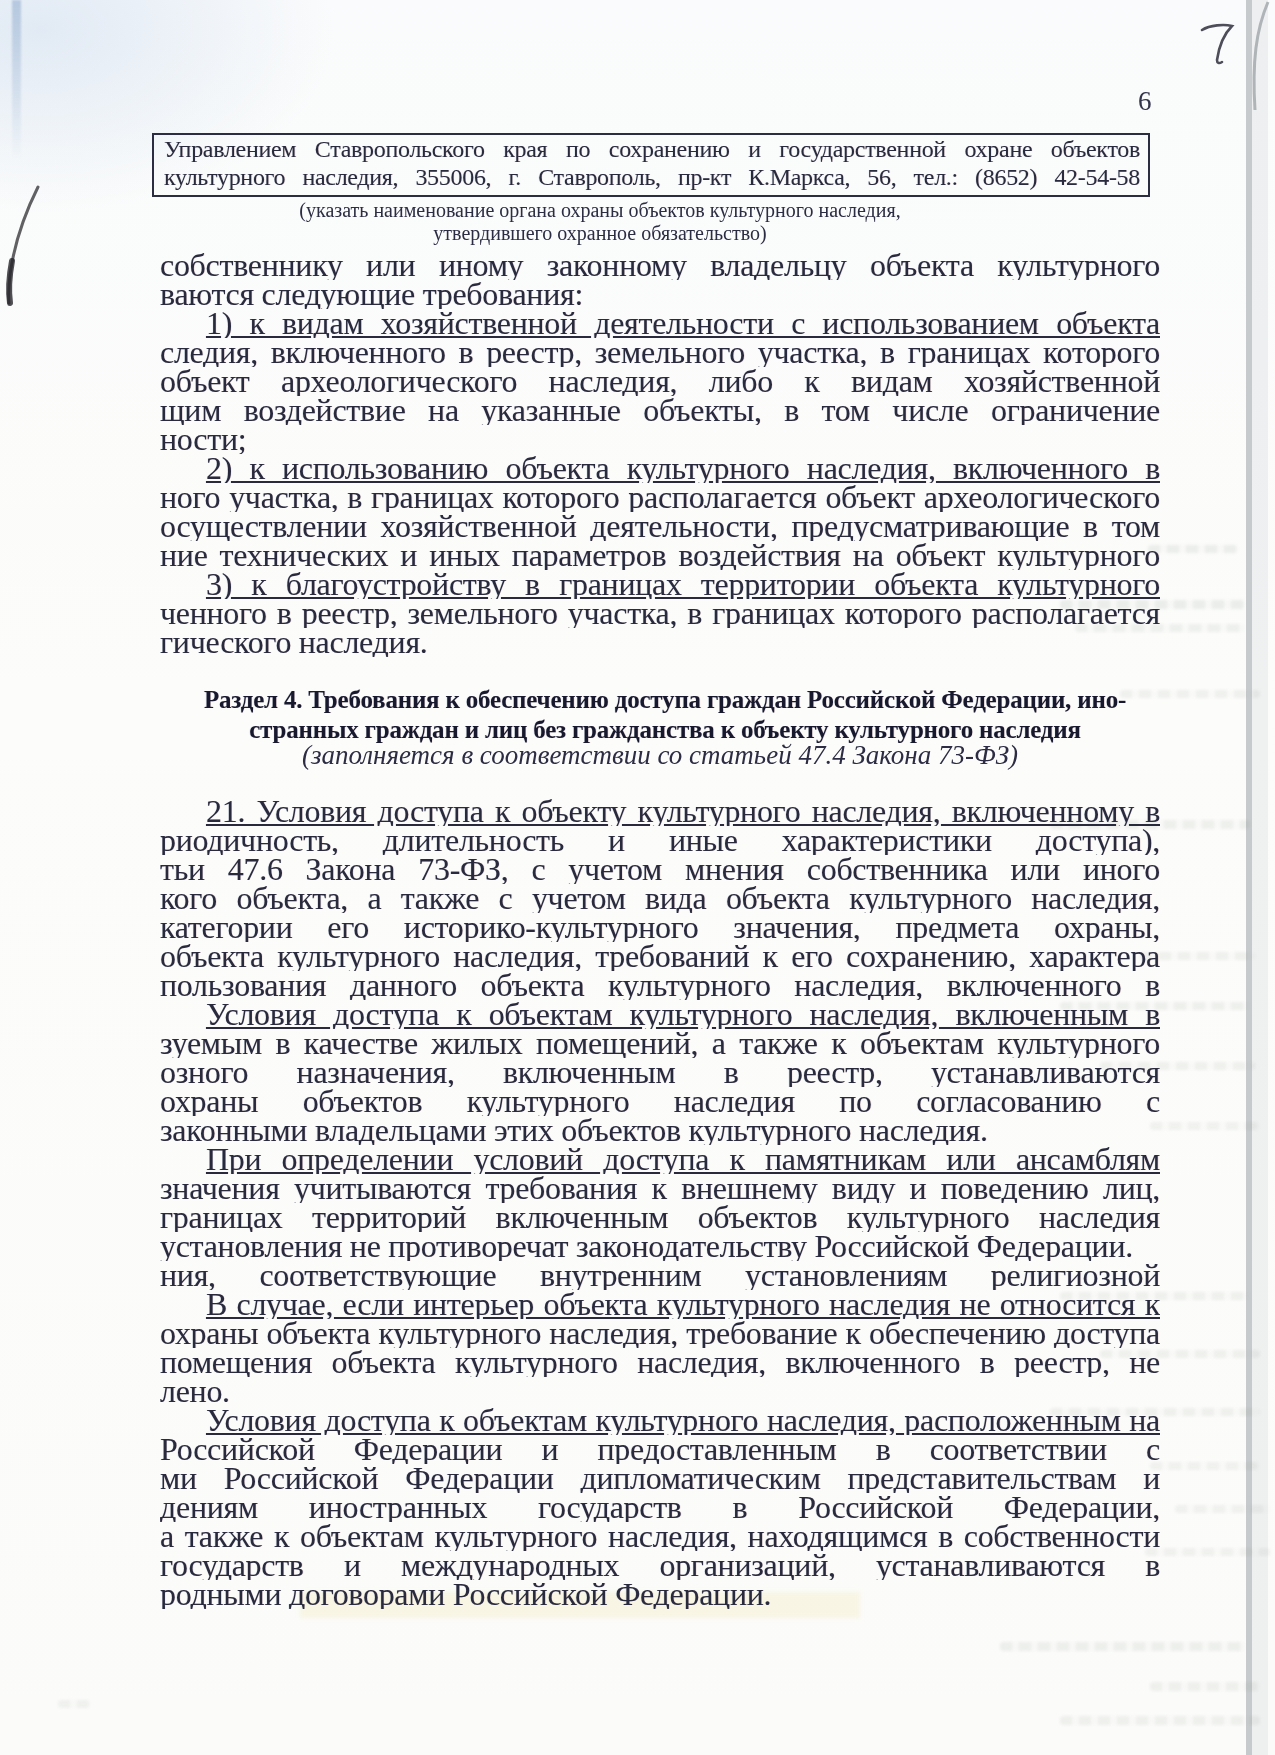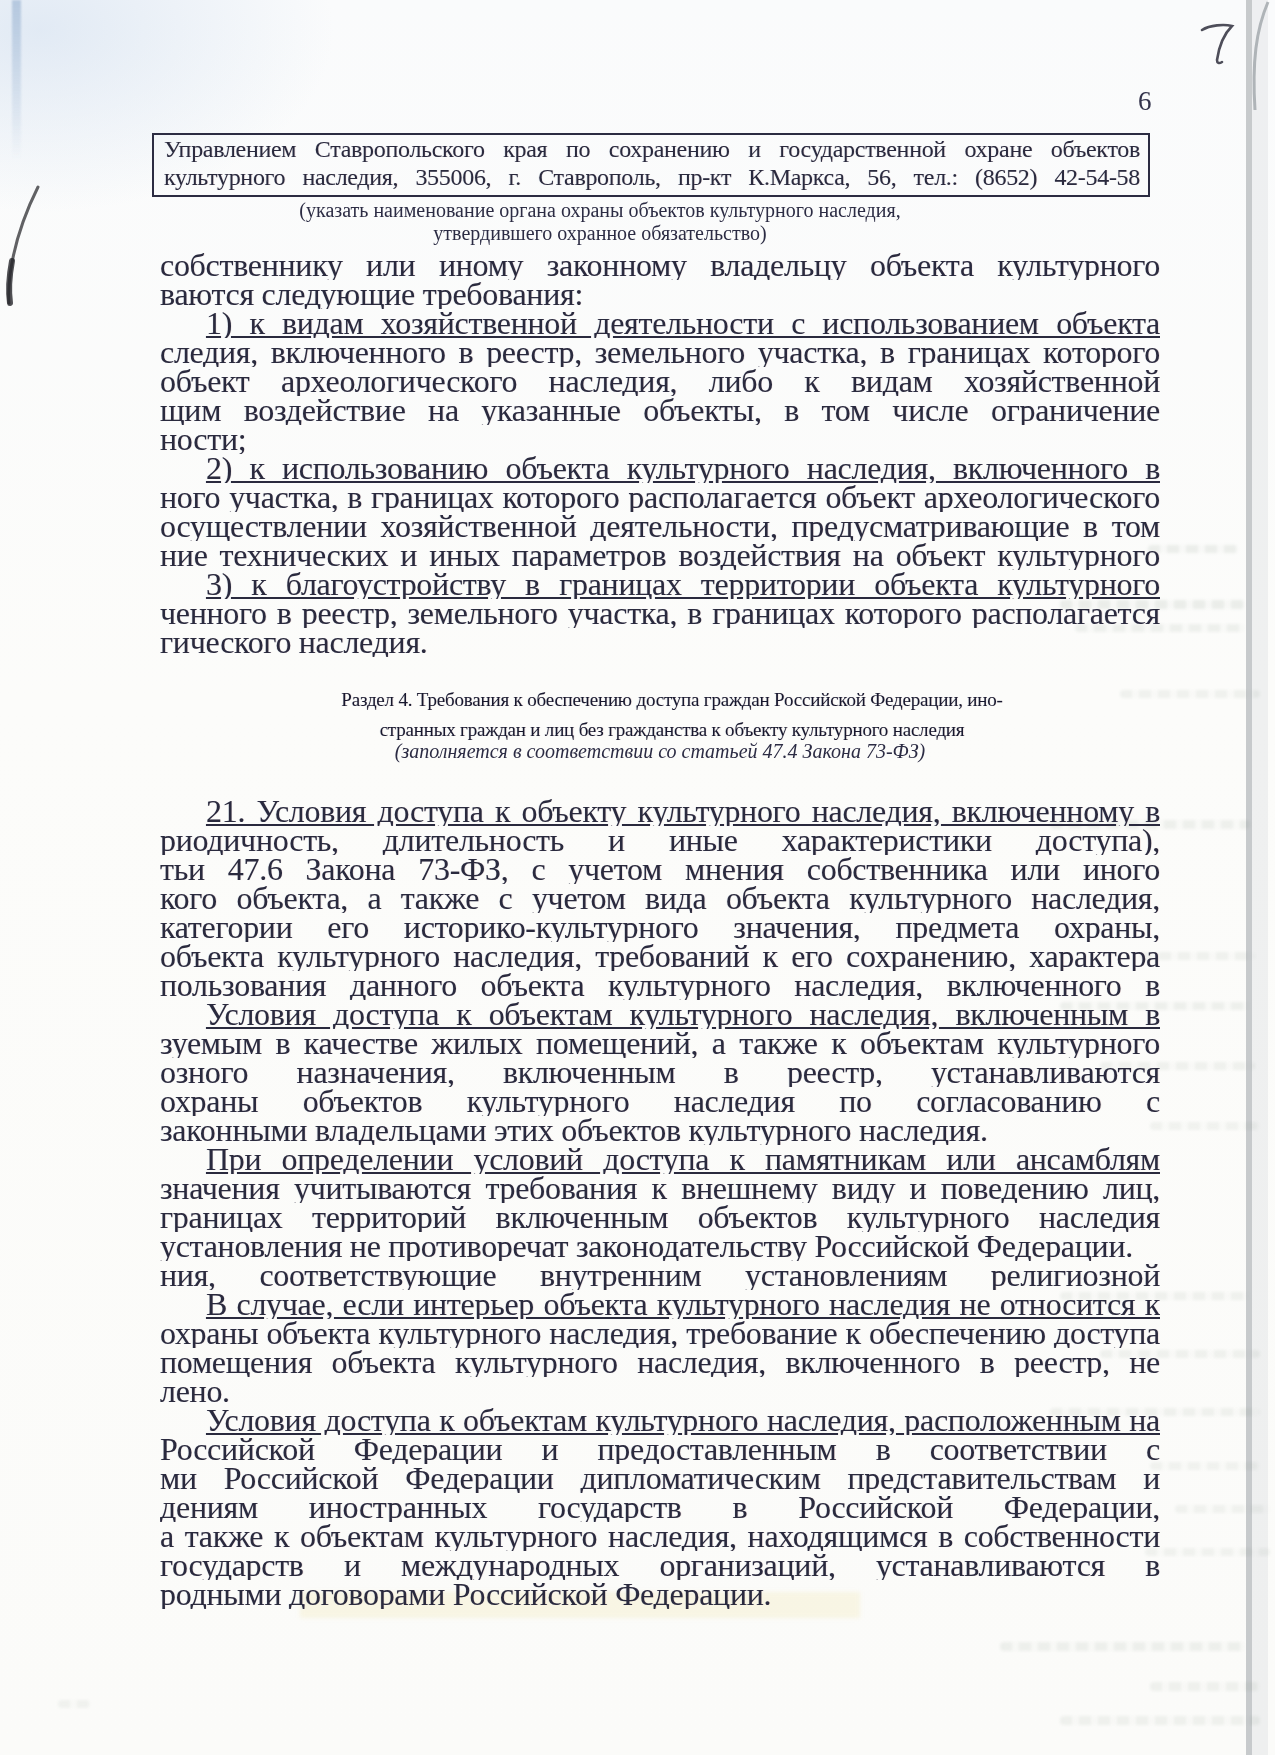--- a/index.html
+++ b/index.html
@@ -35,25 +35,25 @@
     border:2px solid #2c2c42;padding:1px 8px 3px 10px;font-size:24px;letter-spacing:-.3px;}
   .header-box .line{height:28px;}
   .header-box .line.last{text-align-last:justify;}
   .header-caption{position:absolute;left:0;top:66px;width:880px;font-size:20px;color:#2c2c44;}
   .header-caption .line{height:23px;text-align:center;text-align-last:center;text-shadow:none;}
   .body-group{position:absolute;left:0;width:1000px;font-size:32px;line-height:29px;letter-spacing:-.3px;}
   .group1{top:118px;}
   .group2{top:664px;}
   .para{margin:0;}
   .para.indent .line:first-child{text-indent:46px;text-decoration:underline;}
-  .section-heading{position:absolute;left:12px;top:552px;width:1000px;font-weight:normal;
-    font-size:19px;line-height:30px;color:#18182e;letter-spacing:-.2px;}
+  .section-heading{position:absolute;left:5px;top:552px;width:1000px;font-weight:bold;
+    font-size:25px;line-height:30px;color:#18182e;letter-spacing:-.2px;}
   .section-heading .line{height:30px;text-align:center;text-align-last:center;}
   .section-caption{position:absolute;left:0;top:607px;width:1000px;text-align:center;
-    font-style:italic;font-size:20px;color:#2c2c44;}
+    font-style:italic;font-size:27px;color:#2c2c44;}
 </style>
 </head>
 <body>
 
 <div class="page">
 
   <div class="blue-streak"></div>
   <div class="edge-shadow"></div>
   <div class="edge-light"></div>
   <svg class="corner-curve" width="36" height="115" viewBox="0 0 36 115">

